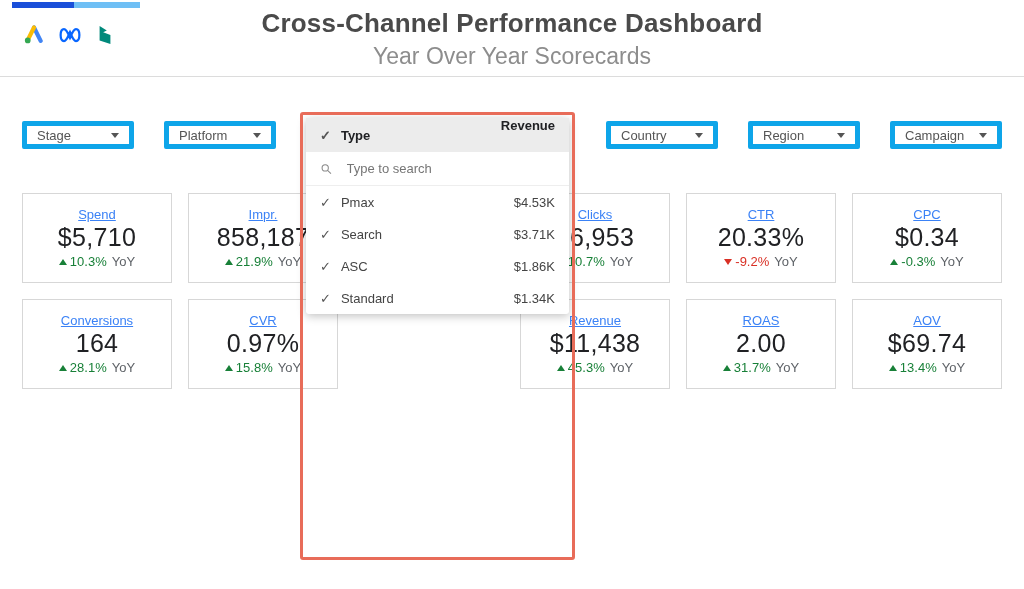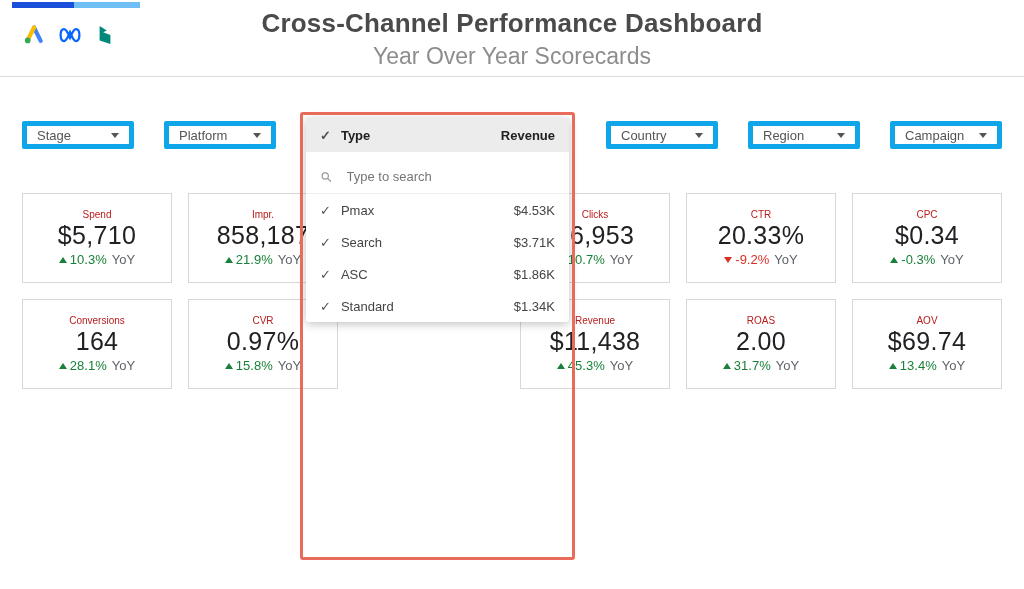--- a/index.html
+++ b/index.html
@@ -15,36 +15,36 @@
   .hr { border:none; border-bottom:1px solid #dcdcdc; margin:0; }
   .header-wrap { height:74px; }
   
   .filters { display:flex; justify-content:space-between; padding:44px 22px 0 22px; }
   .filter { border:5px solid #0ea5e9; height:28px; min-width:112px; padding:0 10px; display:flex; align-items:center; justify-content:space-between; font-size:13px; font-weight:500; color:#555; border-radius:2px; cursor:pointer; }
   .filter .caret { width:0; height:0; border-left:4px solid transparent; border-right:4px solid transparent; border-top:5px solid #555; }
   .spacer-filter { width:120px; }
   
   .cards-grid { padding:44px 22px 0 22px; display:grid; grid-template-columns:repeat(6,1fr); gap:16px; }
   .card { border:1px solid #d7d7d7; height:90px; display:flex; flex-direction:column; align-items:center; justify-content:center; }
-  .card-label { font-size:10px; color:#b91c1c; }
+  .card-label { font-size:13px; color:#3b82f6;text-decoration:underline; }
   .card-value { font-size:25px; color:#202124; margin:1px 0 2px 0; letter-spacing:.3px; }
   .card-change { font-size:13px; display:flex; align-items:center; gap:3px; }
   .up { color:#188038; }
   .down { color:#d93025; }
   .arrow-up, .arrow-down { width:0; height:0; border-left:4px solid transparent; border-right:4px solid transparent; }
   .arrow-up { border-bottom:6px solid currentColor; }
   .arrow-down { border-top:6px solid currentColor; }
   .yoy { color:#5f6368; margin-left:2px; }
   
   .highlight-box { position:absolute; left:300px; top:112px; width:275px; height:448px; border:3px solid #e86c59; border-radius:3px; pointer-events:none; z-index:50; }
   .dropdown-panel { position:absolute; left:306px; top:118px; width:263px; background:#fff; box-shadow:0 2px 10px rgba(0,0,0,.25); border-radius:3px; z-index:40; }
-  .dd-header { display:flex; align-items:center; justify-content:space-between; background:#ececec; height:34px; padding:0 14px; font-size:13px; font-weight:700; }
+  .dd-header { display:flex; justify-content:space-between; background:#ececec; height:34px; padding:0 14px; font-size:13px; font-weight:700; }
   .dd-header-left { display:flex; align-items:center; gap:10px; }
   .check-mark::before { content:"✓"; font-size:13px; color:#555; }
-  .dd-search { display:flex; align-items:center; gap:12px; height:34px; padding:0 14px; border-bottom:1px solid #eee;margin-top:8px; }
+  .dd-search { display:flex; align-items:center; gap:12px; height:34px; padding:0 14px; border-bottom:1px solid #eee; }
   .dd-search input { border:none; outline:none; font-size:13px; color:#666; width:100%; }
   .mag { width:14px; height:14px; }
   .dd-row { display:flex; align-items:center; justify-content:space-between; height:32px; padding:0 14px; font-size:13px; color:#444; cursor:pointer; }
   .dd-row-left { display:flex; align-items:center; gap:10px; }
   .icon-svg { display:block; }
 </style>
 </head>
 <body>
 
 <div class="header-wrap">

